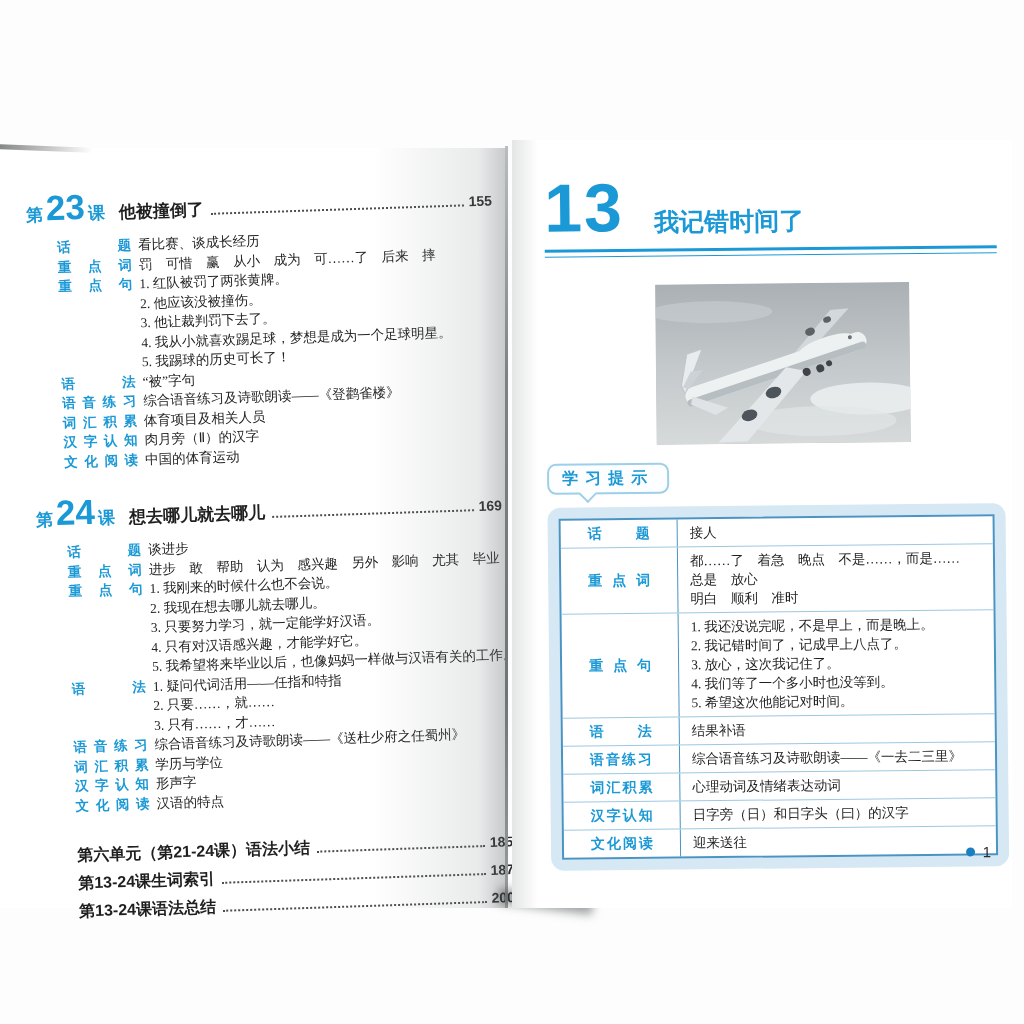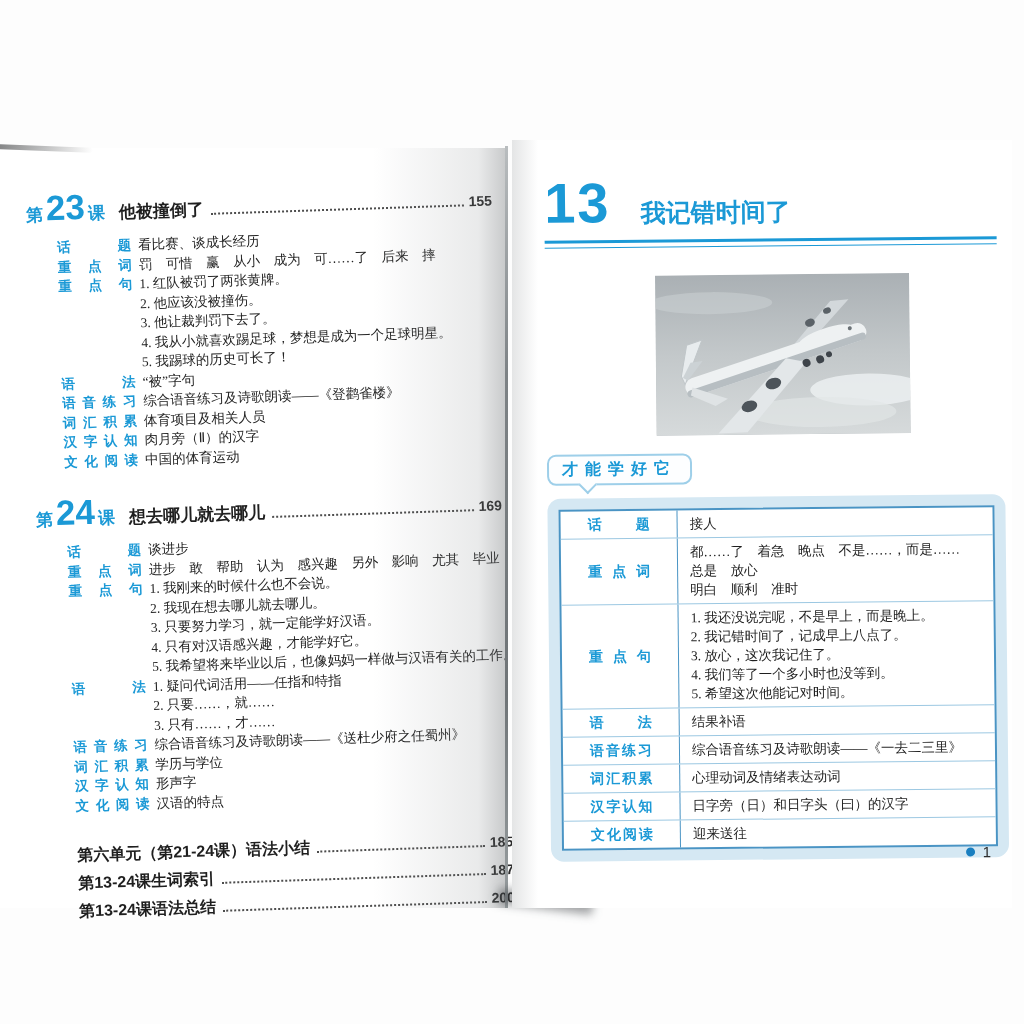--- a/index.html
+++ b/index.html
@@ -41,21 +41,21 @@
   .row-lines{flex:1;font-family:"Liberation Serif",serif;font-size:13.5px;color:#242424;line-height:19.5px;}
   .row-lines div{white-space:nowrap;}
   .toc-extras{margin-left:30px;margin-top:30px;}
   .toc-extra{display:flex;align-items:baseline;height:28px;}
   .x-title{font-size:16px;font-weight:bold;color:#1f1f1f;white-space:nowrap;}
 
   
   .right-inner{position:absolute;inset:0;padding:40px 22px 0 32px;box-sizing:border-box;
       transform:rotate(-.6deg);transform-origin:20px 40px;}
   .lesson-header{display:flex;align-items:baseline;}
-  .big-num{font-size:56px;font-weight:bold;color:var(--accent_blue);line-height:.85;letter-spacing:2px;}
+  .big-num{font-size:68px;font-weight:bold;color:var(--accent_blue);line-height:.85;letter-spacing:2px;}
   .lesson-title{font-size:25px;font-weight:bold;color:var(--accent_blue);margin-left:30px;}
   .double-rule{margin-top:10px;height:4px;border-top:3px solid var(--accent_blue);
       border-bottom:1.5px solid var(--accent_blue);width:452px;}
   .photo-wrap{width:254px;height:160px;margin:28px 0 0 110px;overflow:hidden;background:#bfc4c7;}
   .photo-wrap svg{display:block;}
   .tip-tag{display:inline-block;position:relative;margin-top:18px;background:#fdfeff;
       border:2px solid #9ecfe9;border-radius:9px;padding:3px 13px;
       color:var(--accent_blue);font-weight:bold;font-size:16px;letter-spacing:7px;}
   .tip-tail{position:absolute;left:32px;bottom:-7.5px;width:11px;height:11px;background:#fdfeff;
       border-right:2px solid #9ecfe9;border-bottom:2px solid #9ecfe9;transform:rotate(45deg);}
@@ -291,21 +291,21 @@
             <ellipse cx="-10" cy="22" rx="8" ry="5.5" fill="#4d545a"></ellipse>
             <circle cx="28" cy="13" r="4" fill="#3e444a"></circle>
             <circle cx="42" cy="14" r="4" fill="#3e444a"></circle>
             <circle cx="52" cy="12" r="3" fill="#3e444a"></circle>
           </g>
         </svg>
       </div>
 
       <div>
         <div class="tip-tag">
-          <span>才能学好它</span>
+          <span>学习提示</span>
           <span class="tip-tail"></span>
         </div>
       </div>
 
       <div class="summary-panel">
         <div class="summary-table" id="summary-table">
   <div class="t-row">
     <div class="t-label">
       <span>话题</span>
     </div>

